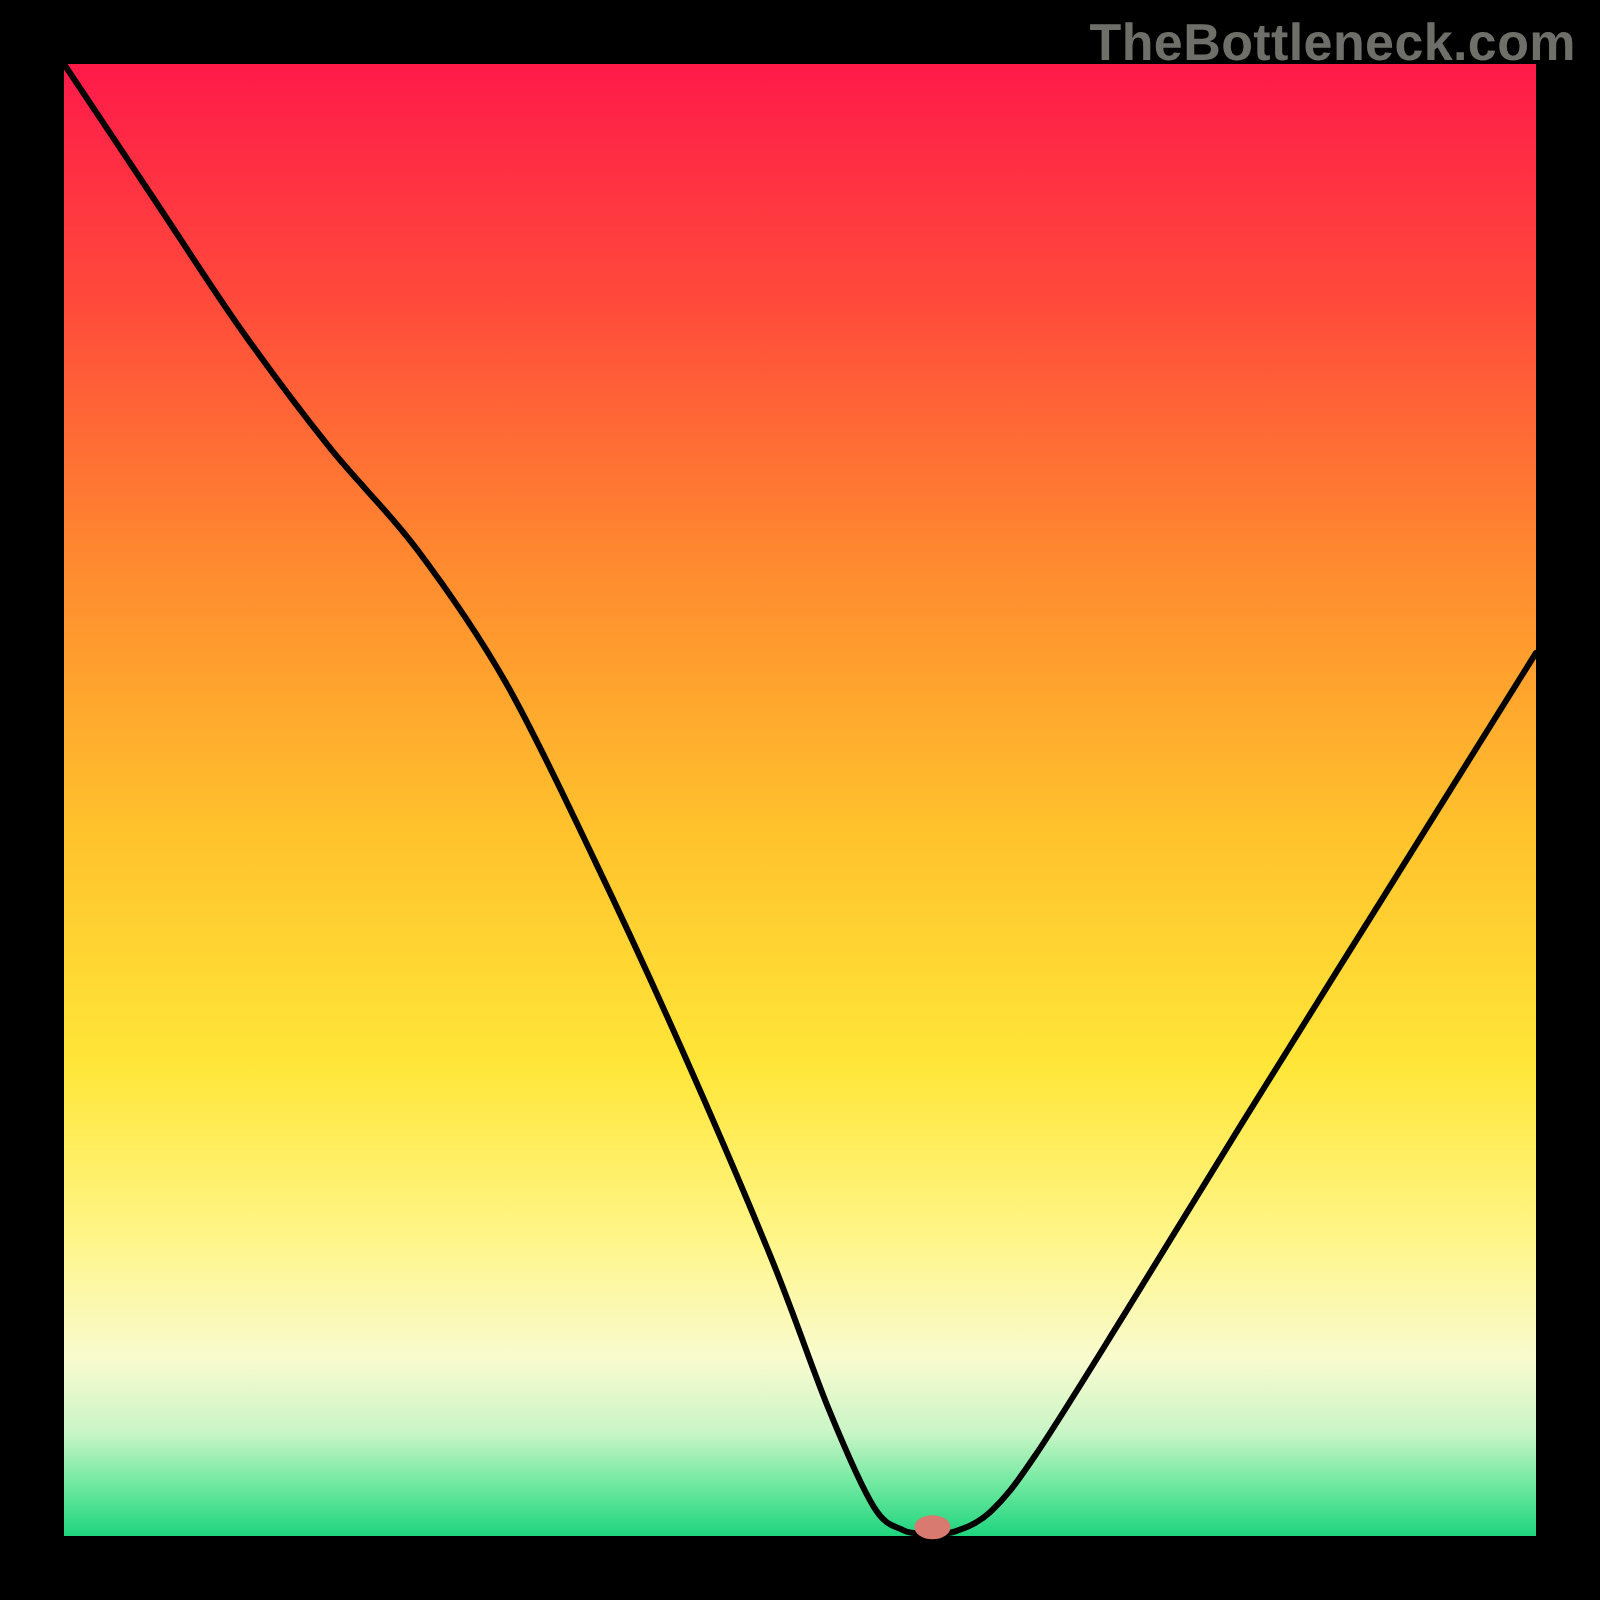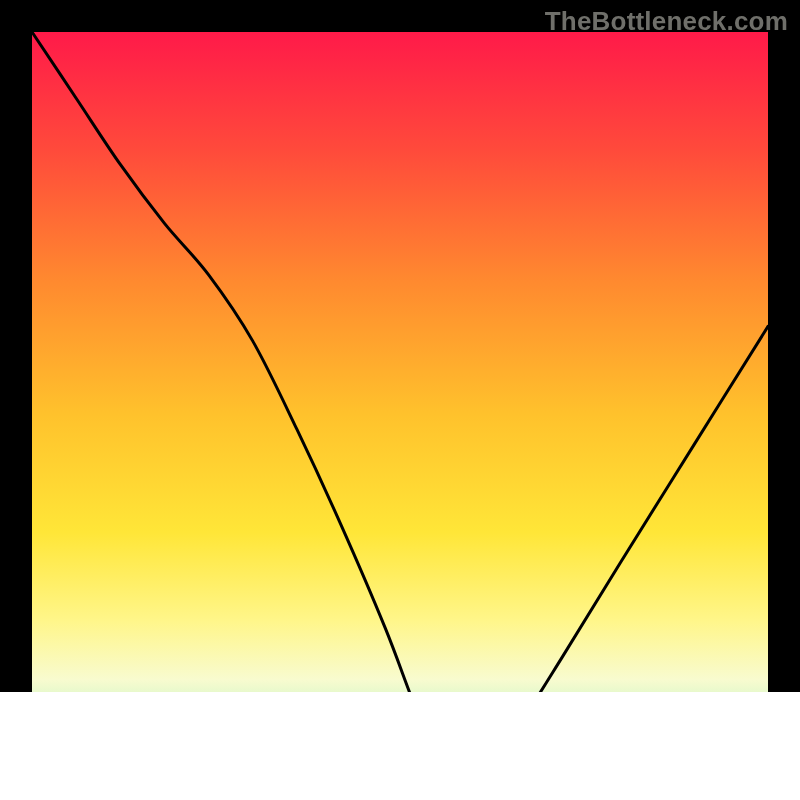--- a/index.html
+++ b/index.html
@@ -4,21 +4,21 @@
 <style>
   body {
     margin: 0;
     padding: 0;
     background: #fff;
     font-family: Arial, Helvetica, sans-serif;
   }
   .chart-container {
     position: relative;
     width: 800px;
-    height: 692px;
+    height: 800px;
     text-align: center;
   }
   .watermark {
     position: absolute;
     top: 6px;
     right: 12px;
     font-size: 26px;
     font-weight: 600;
     color: #6f6f6a;
     letter-spacing: 0.2px;

